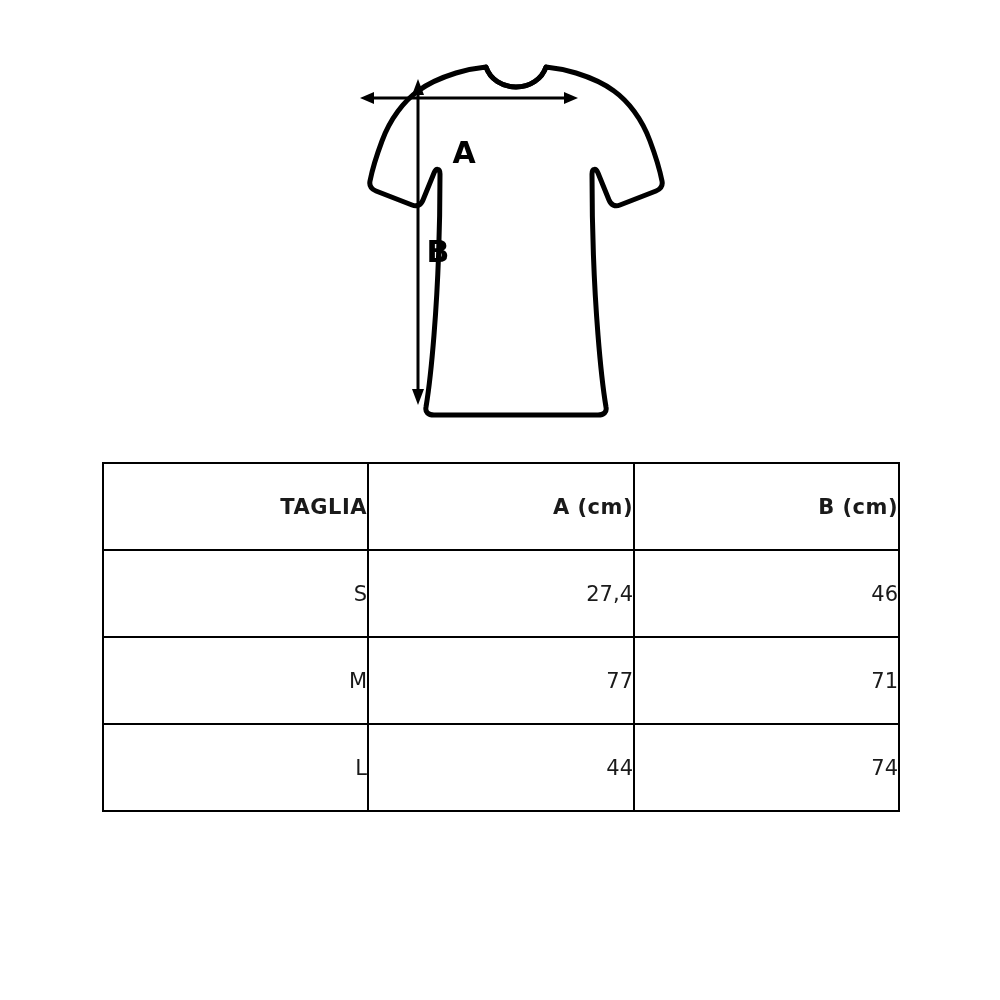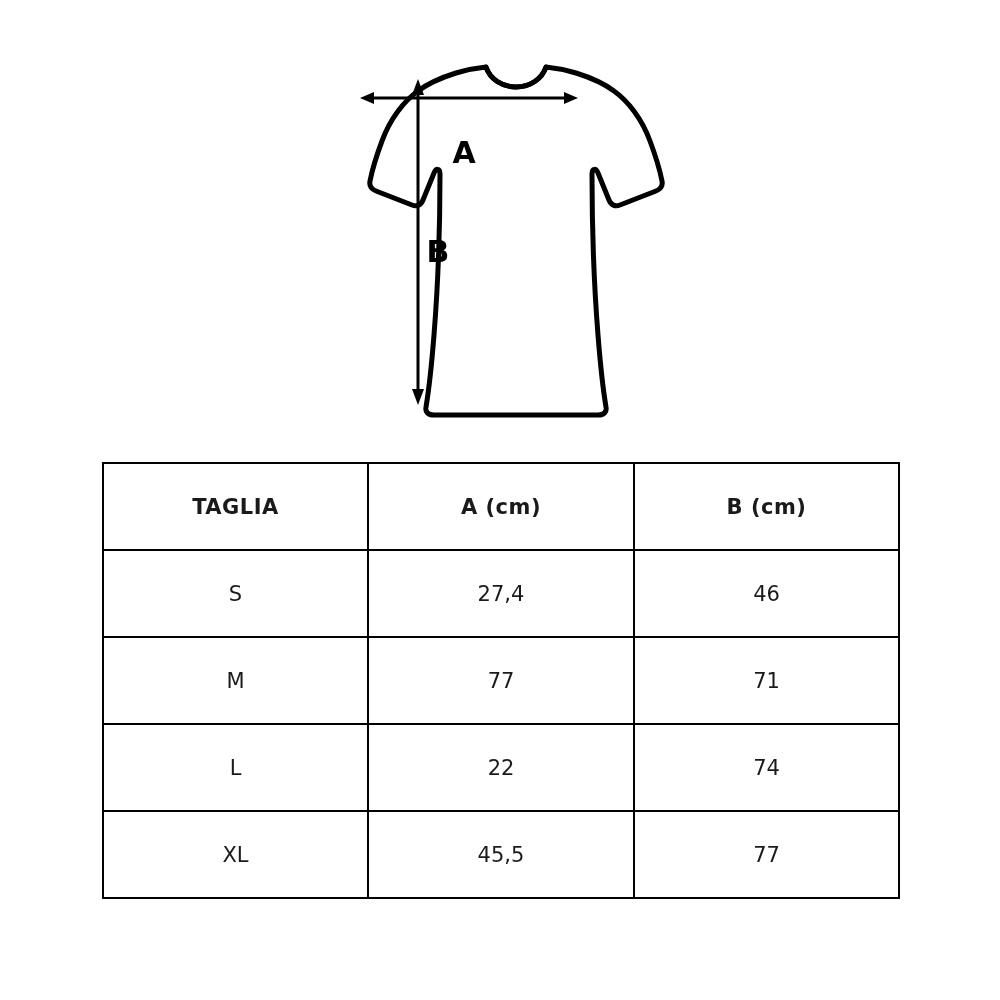--- a/index.html
+++ b/index.html
@@ -48,21 +48,21 @@
     width: 796px;
   }
   table.size-table {
     border-collapse: collapse;
     width: 796px;
     table-layout: fixed;
   }
   table.size-table th,
   table.size-table td {
     border: 2px solid #000000;
-    text-align: center;
+    text-align: right;
     vertical-align: middle;
     font-size: 21px;
     color: #1a1a1a;
     height: 85px;
     padding: 0;
   }
   table.size-table th {
     font-weight: bold;
     letter-spacing: 0.5px;
   }
@@ -148,25 +148,20 @@
           <td>27,4</td>
           <td>46</td>
         </tr>
         <tr>
           <td>M</td>
           <td>77</td>
           <td>71</td>
         </tr>
         <tr>
           <td>L</td>
-          <td>22</td>
+          <td>44</td>
           <td>74</td>
-        </tr>
-        <tr>
-          <td>XL</td>
-          <td>45,5</td>
-          <td>77</td>
         </tr>
       </tbody>
     </table>
   </div>
 
 </div>
 
 </body></html>

